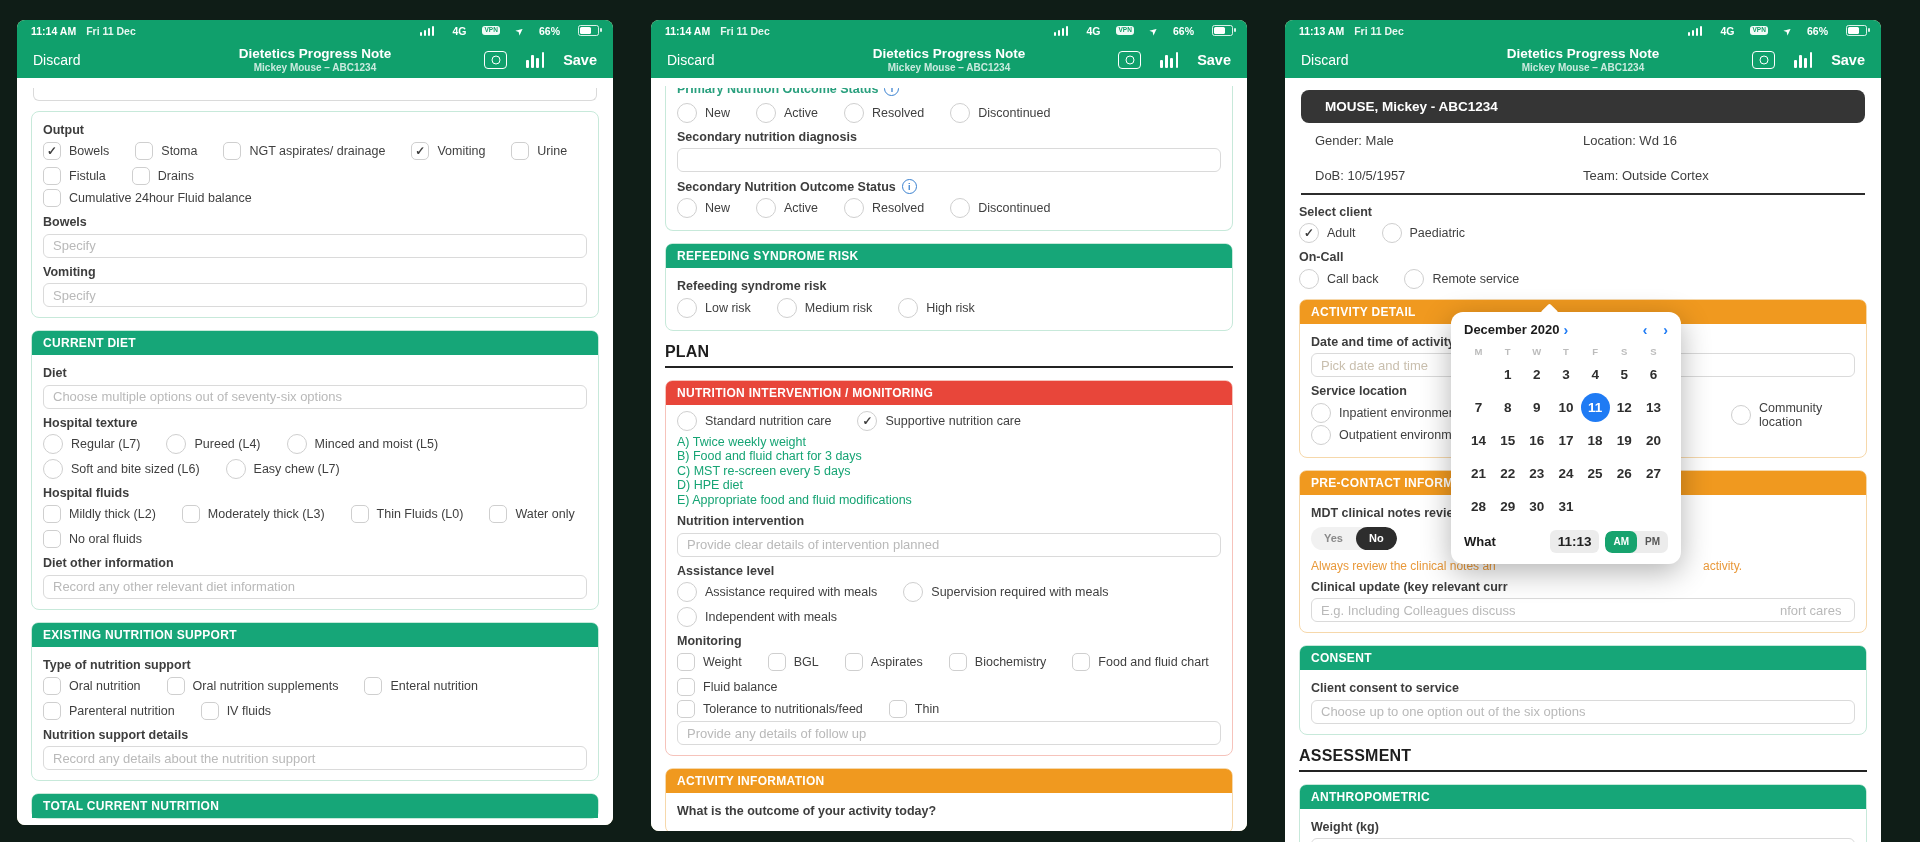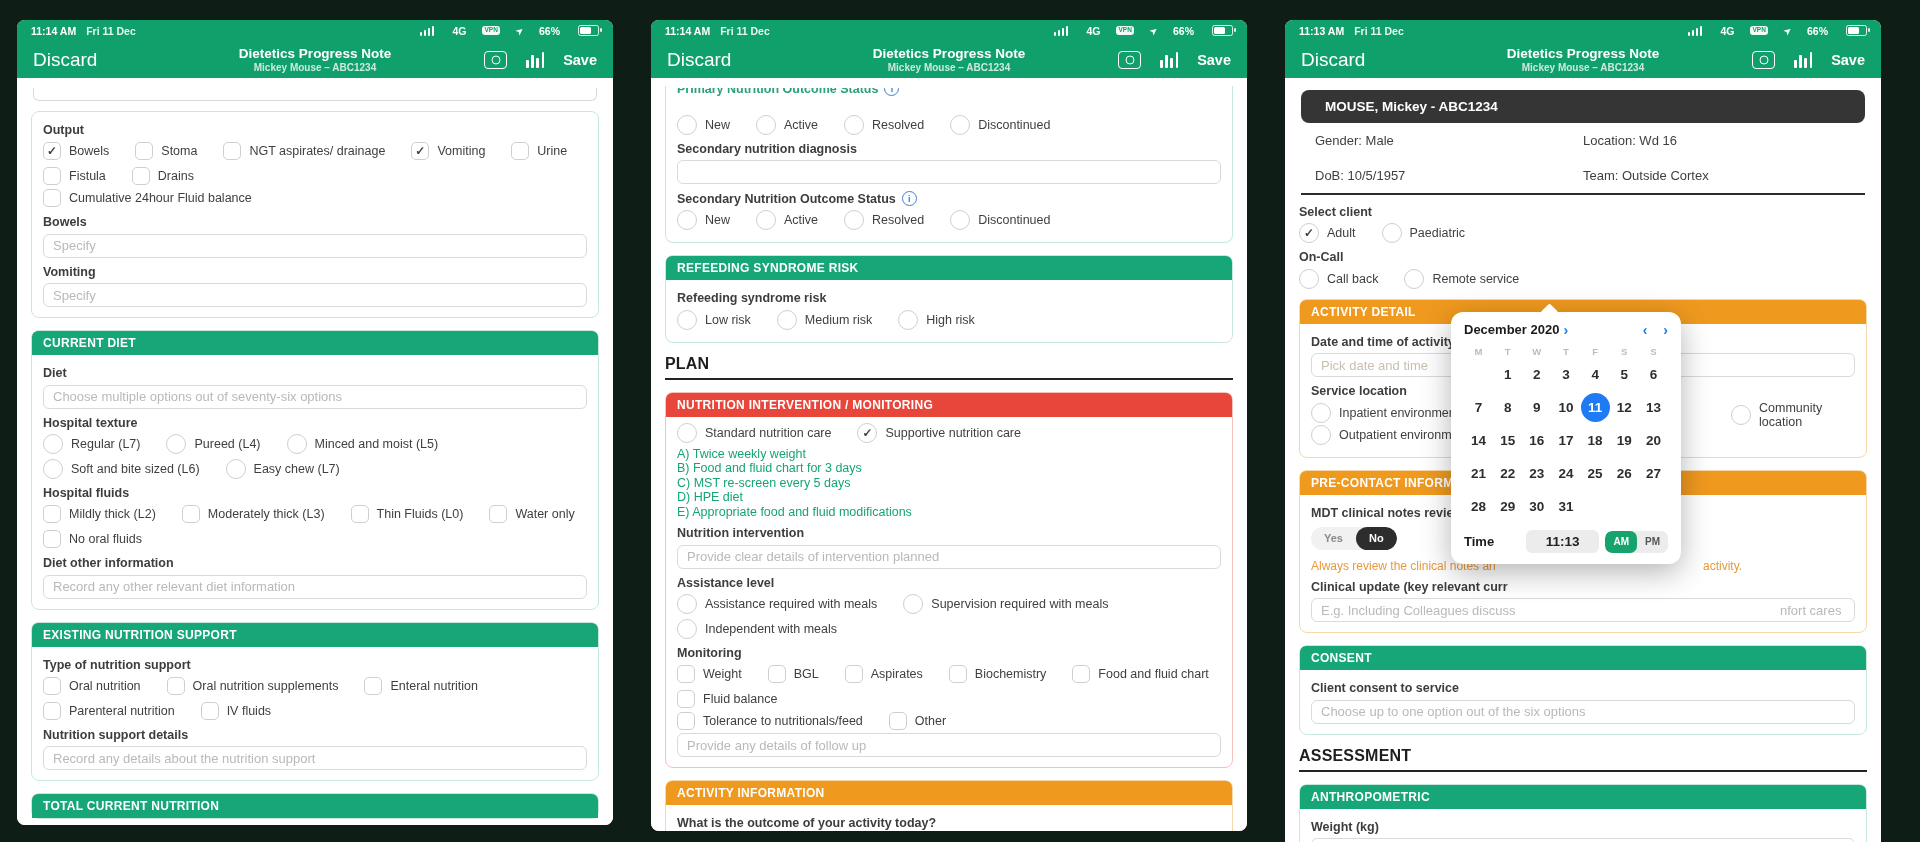--- a/index.html
+++ b/index.html
@@ -24,21 +24,21 @@
   .nav-arrow{font-size:8.5px;transform:rotate(-40deg);display:inline-block;}
   .batt{width:19px;height:9.5px;border:1px solid rgba(255,255,255,.85);border-radius:2.5px;
         position:relative;display:inline-block;margin-left:2px;}
   .batt:before{content:'';position:absolute;left:1px;top:1px;bottom:1px;width:11px;background:#fff;border-radius:1.5px;}
   .batt:after{content:'';position:absolute;right:-3.5px;top:2.5px;width:2px;height:3.5px;
               background:rgba(255,255,255,.85);border-radius:1px;}
 
   
   .navbar{height:37px;background:#10A06C;color:#fff;display:flex;align-items:center;
           padding:0 16px;position:relative;flex:0 0 auto;}
-  .nav-discard{font-size:19px;}
+  .nav-discard{font-size:14px;}
   .nav-center{position:absolute;left:50%;transform:translateX(-50%);text-align:center;line-height:1.15;}
   .nav-title{font-size:13.5px;font-weight:bold;}
   .nav-sub{font-size:10px;font-weight:bold;opacity:.78;}
   .nav-right{margin-left:auto;display:flex;align-items:center;gap:19px;}
   .cam{width:21px;height:16px;border:1.6px solid #fff;border-radius:4px;position:relative;display:inline-block;}
   .cam:before{content:'';position:absolute;left:50%;top:50%;transform:translate(-50%,-50%);
               width:7px;height:7px;border:1.6px solid #fff;border-radius:50%;}
   .bars{display:flex;align-items:flex-end;gap:2.5px;height:16px;}
   .bars i{width:2.6px;background:#fff;border-radius:1px;display:block;}
   .nav-save{font-size:14.5px;font-weight:bold;}
@@ -65,21 +65,21 @@
        font-weight:bold;background:#fff;flex:0 0 auto;}
   .circle{width:20px;height:20px;border:1.5px solid #cfcfcf;border-radius:50%;box-sizing:border-box;
        display:flex;align-items:center;justify-content:center;font-size:12px;color:#3f3f3f;
        font-weight:bold;background:#fff;flex:0 0 auto;}
   .inp{height:24px;border:1px solid #dadada;border-radius:6px;display:flex;align-items:center;
        padding:0 9px;font-size:13px;color:#b9b9b9;background:#fff;position:relative;box-sizing:border-box;}
   .inp.warm{color:#c9bfae;}
   .frag-right{position:absolute;left:468px;top:0;height:100%;display:flex;align-items:center;}
 
   .clipped-input{height:12px;border:1px solid #dadada;border-top:none;border-radius:0 0 6px 6px;margin:2px 2px 10px;}
-  .clip-top{height:13px;overflow:hidden;position:relative;margin-bottom:14px;}
+  .clip-top{height:13px;overflow:hidden;position:relative;margin-bottom:2px;}
   .clip-top>div{position:absolute;top:-7px;display:flex;align-items:center;color:#2aa07e;
                 font-weight:bold;font-size:12.5px;}
 
   .big-heading{font-size:16px;font-weight:bold;color:#1e1e1e;letter-spacing:.2px;
                padding-bottom:5px;border-bottom:2.5px solid #232323;margin:2px 0 12px;}
 
   .plan-line{display:block;color:#16a474;font-size:12.5px;line-height:13.5px;margin:1px 0;}
   .info-i{display:inline-flex;width:13px;height:13px;border:1.3px solid #3b82d0;border-radius:50%;
           color:#3b82d0;font-size:9px;font-weight:bold;align-items:center;justify-content:center;
           margin-left:6px;flex:0 0 auto;}
@@ -109,21 +109,21 @@
   .cal-nav{margin-left:auto;display:flex;gap:16px;font-size:16px;}
   .cal-head{display:grid;grid-template-columns:repeat(7,1fr);}
   .wd{display:flex;align-items:center;justify-content:center;font-size:9.5px;color:#bcbcbc;
       font-weight:bold;height:14px;}
   .cal-grid{display:grid;grid-template-columns:repeat(7,1fr);grid-auto-rows:33px;}
   .day{display:flex;align-items:center;justify-content:center;font-size:13.5px;font-weight:600;color:#2e2e2e;}
   .day.sel{background:#1F7BF4;color:#fff;border-radius:50%;width:29px;height:29px;
            align-self:center;justify-self:center;}
   .time-row{display:flex;align-items:center;margin-top:7px;}
   .time-lbl{font-weight:bold;font-size:13px;color:#1b1b1b;}
-  .time-box{margin-left:auto;background:#ececec;border-radius:6px;padding:4px 20px;
+  .time-box{margin-left:auto;background:#ececec;border-radius:6px;padding:4px 8px;
             font-weight:bold;font-size:13.5px;color:#222;}
   .ampm{display:flex;background:#ececec;border-radius:7px;margin-left:6px;overflow:hidden;}
   .ampm span{font-size:10px;font-weight:bold;padding:6px 8px;line-height:1;color:#555;}
   .ampm .sel{background:#17a36e;color:#fff;border-radius:7px;}
 </style>
 </head>
 <body>
 
 <div class="panel" id="p1">
   <div class="statusbar">
@@ -480,21 +480,21 @@
               <span>Fluid balance</span>
             </label>
           </div>
         <div class="opts">
             <label class="opt">
               <span class="box"></span>
               <span>Tolerance to nutritionals/feed</span>
             </label>
             <label class="opt">
               <span class="box"></span>
-              <span>Other</span>
+              <span>Thin</span>
             </label>
           </div>
         <div class="inp">Provide any details of follow up</div>
       </div>
     </div>
 
     <div class="card orange">
       <div class="card-h">ACTIVITY INFORMATION</div>
       <div class="card-b">
         <div class="lbl">What is the outcome of your activity today?</div>
@@ -691,21 +691,21 @@
           <span class="day">27</span>
           <span class="day">28</span>
           <span class="day">29</span>
           <span class="day">30</span>
           <span class="day">31</span>
           <span class="day"></span>
           <span class="day"></span>
           <span class="day"></span>
         </div>
       <div class="time-row">
-        <span class="time-lbl">Time</span>
+        <span class="time-lbl">What</span>
         <span class="time-box">11:13</span>
         <span class="ampm">
           <span class="sel">AM</span>
           <span>PM</span>
         </span>
       </div>
     </div>
   </div>
 </div>
 

